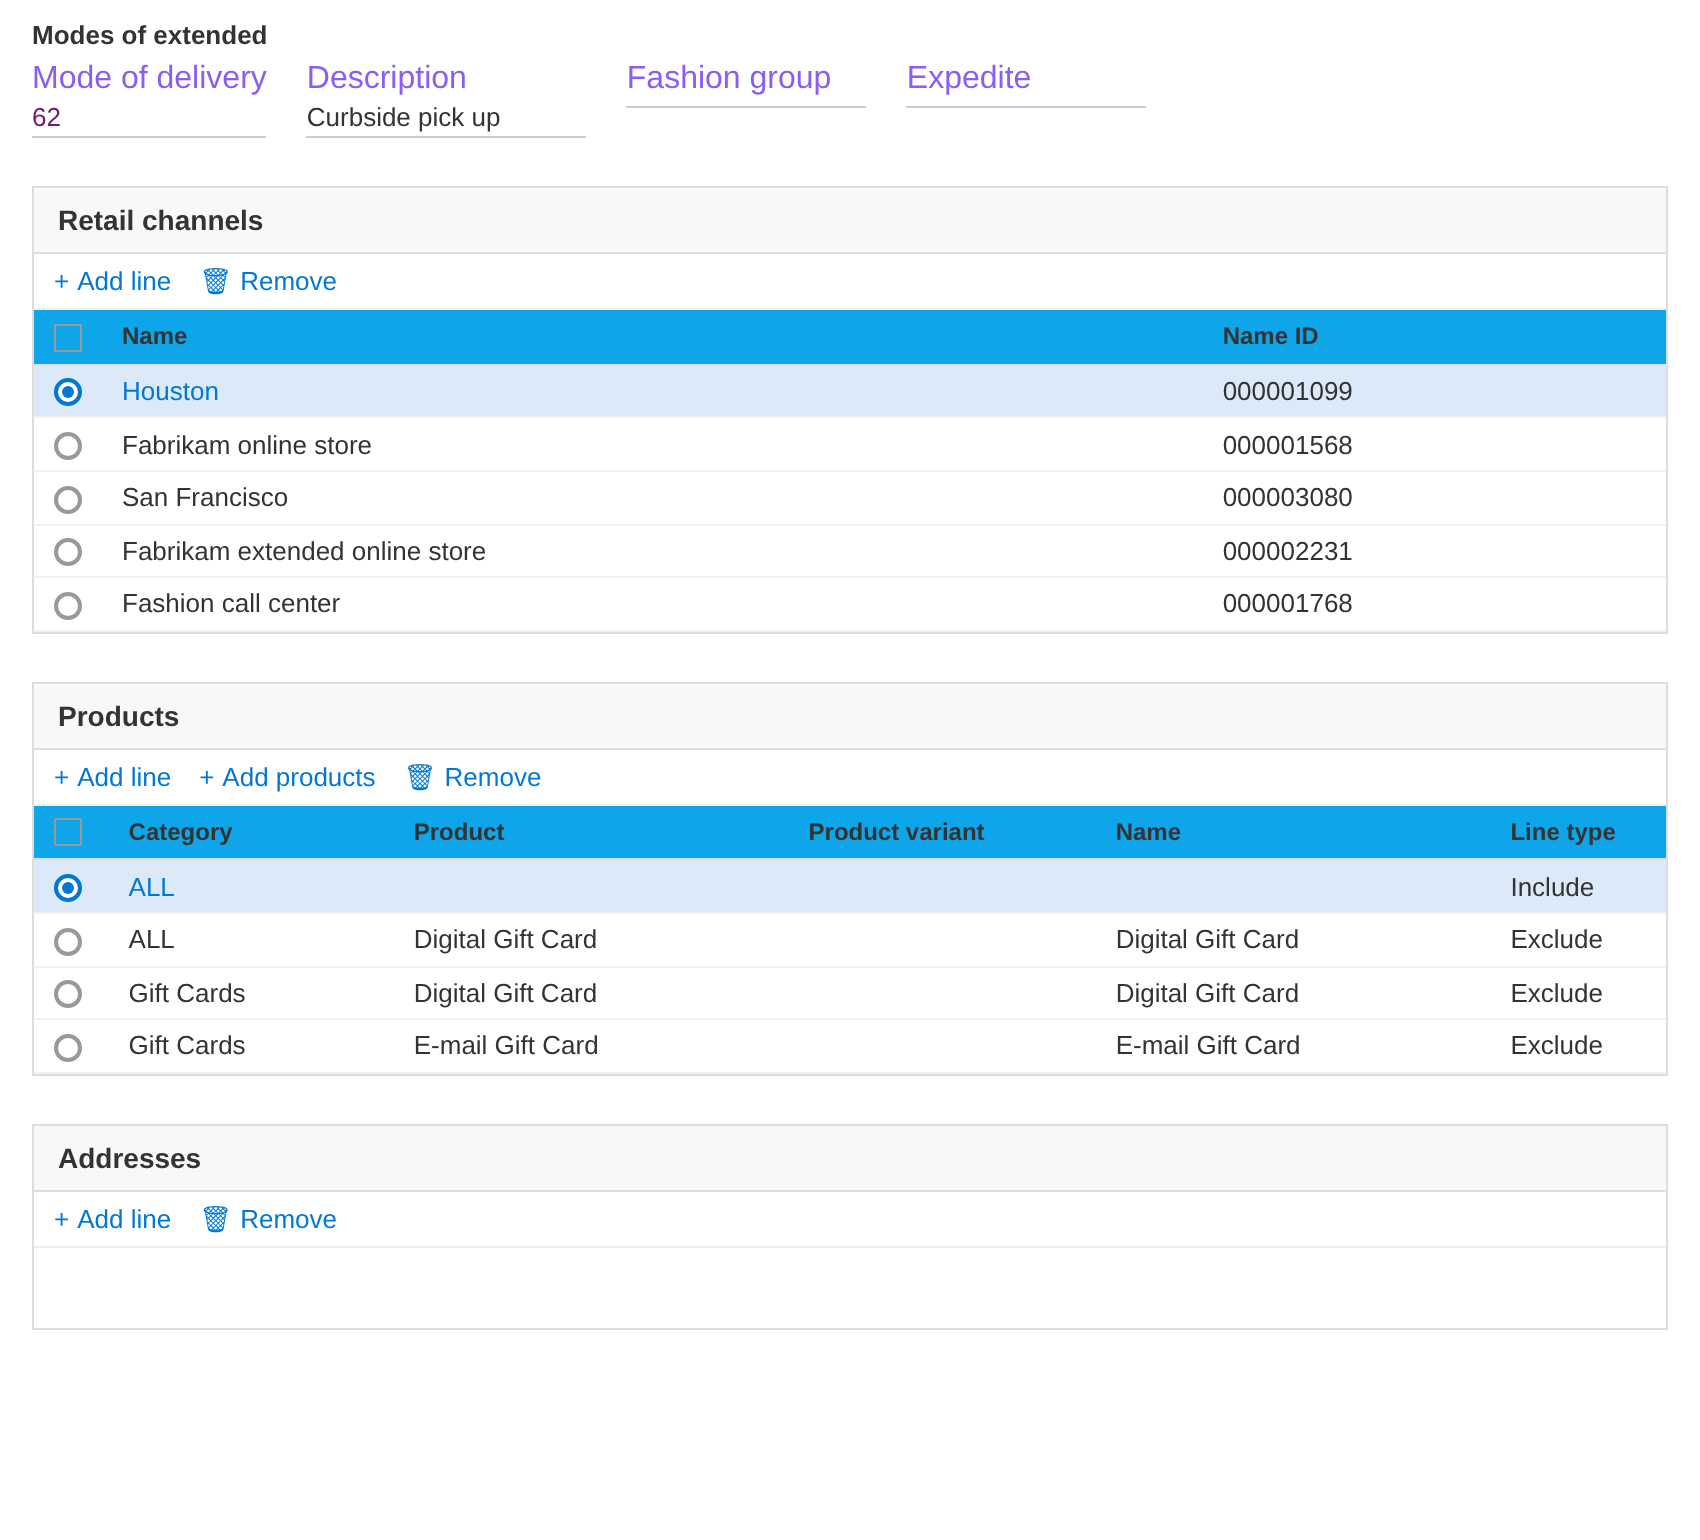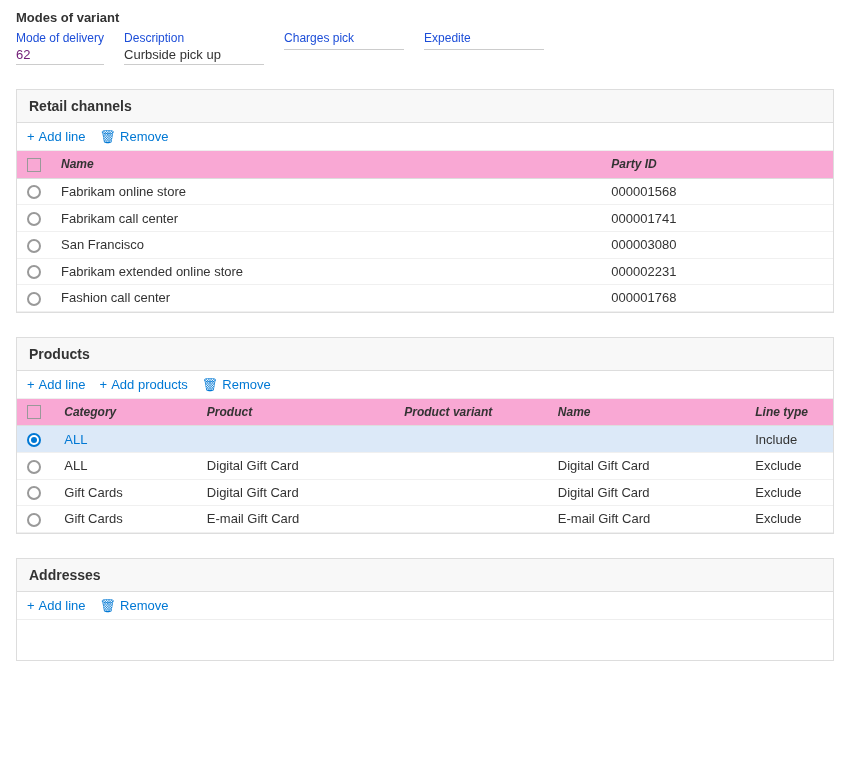--- a/index.html
+++ b/index.html
@@ -30,22 +30,22 @@
       display: flex;
       gap: 0;
       align-items: flex-start;
     }
     .field-group {
       display: flex;
       flex-direction: column;
       margin-right: 20px;
     }
     .field-label {
-      font-size: 12px;
-      color: #1d4ed8;
+      font-size: 16px;
+      color: #8b5cf6;
       margin-bottom: 2px;
     }
     .field-value {
       font-size: 13px;
       color: #701a75;
       border-bottom: 1px solid #ccc;
       min-width: 60px;
       padding-bottom: 2px;
     }
     .field-value.black {
@@ -96,22 +96,21 @@
     .toolbar-btn .icon {
       font-size: 13px;
     }
 
     
     .data-table {
       width: 100%;
       border-collapse: collapse;
     }
     .data-table thead tr {
-      background: #f9a8d4;
-      font-style: italic;
+      background: #0ea5e9;
     }
     .data-table thead th {
       text-align: left;
       padding: 6px 10px;
       font-size: 12px;
       font-weight: 600;
       color: #333;
       border-bottom: 1px solid #ddd;
     }
     .data-table tbody tr {
@@ -179,32 +178,32 @@
     .table-body-spacer {
       height: 40px;
     }
   </style>
 </head>
 <body>
 
 <div class="page-container">
 
   <div class="modes-section">
-    <div class="modes-title">Modes of variant</div>
+    <div class="modes-title">Modes of extended</div>
     <div class="modes-fields">
       <div class="field-group">
         <span class="field-label">Mode of delivery</span>
         <span class="field-value">62</span>
       </div>
       <div class="field-group">
         <span class="field-label">Description</span>
         <span class="field-value black">Curbside pick up</span>
       </div>
       <div class="field-group">
-        <span class="field-label">Charges pick</span>
+        <span class="field-label">Fashion group</span>
         <span class="field-value wide"></span>
       </div>
       <div class="field-group">
         <span class="field-label">Expedite</span>
         <span class="field-value wide"></span>
       </div>
     </div>
   </div>
 
   <div class="section-card">
@@ -221,37 +220,37 @@
         <span>Remove</span>
       </button>
     </div>
     <table class="data-table">
       <thead>
         <tr>
           <th class="check-col">
             <span class="checkbox-square"></span>
           </th>
           <th>Name</th>
-          <th>Party ID</th>
+          <th>Name ID</th>
         </tr>
       </thead>
       <tbody id="retail-channels-tbody">
+      <tr class="selected">
+      <td class="check-col">
+        <span class="radio-circle filled"></span>
+      </td>
+      <td class="blue-text">Houston</td>
+      <td>000001099</td>
+    </tr>
           <tr>
       <td class="check-col">
         <span class="radio-circle "></span>
       </td>
       <td>Fabrikam online store</td>
       <td>000001568</td>
-    </tr>
-          <tr>
-      <td class="check-col">
-        <span class="radio-circle "></span>
-      </td>
-      <td>Fabrikam call center</td>
-      <td>000001741</td>
     </tr>
           <tr>
       <td class="check-col">
         <span class="radio-circle "></span>
       </td>
       <td>San Francisco</td>
       <td>000003080</td>
     </tr>
           <tr>
       <td class="check-col">

